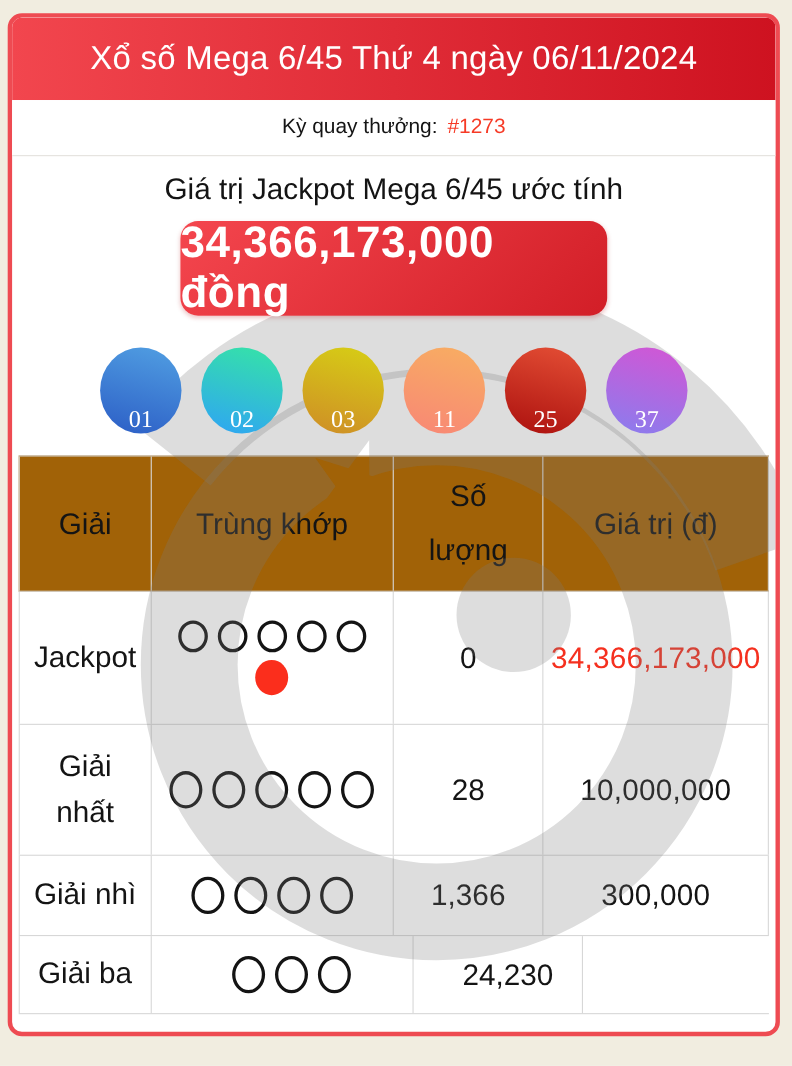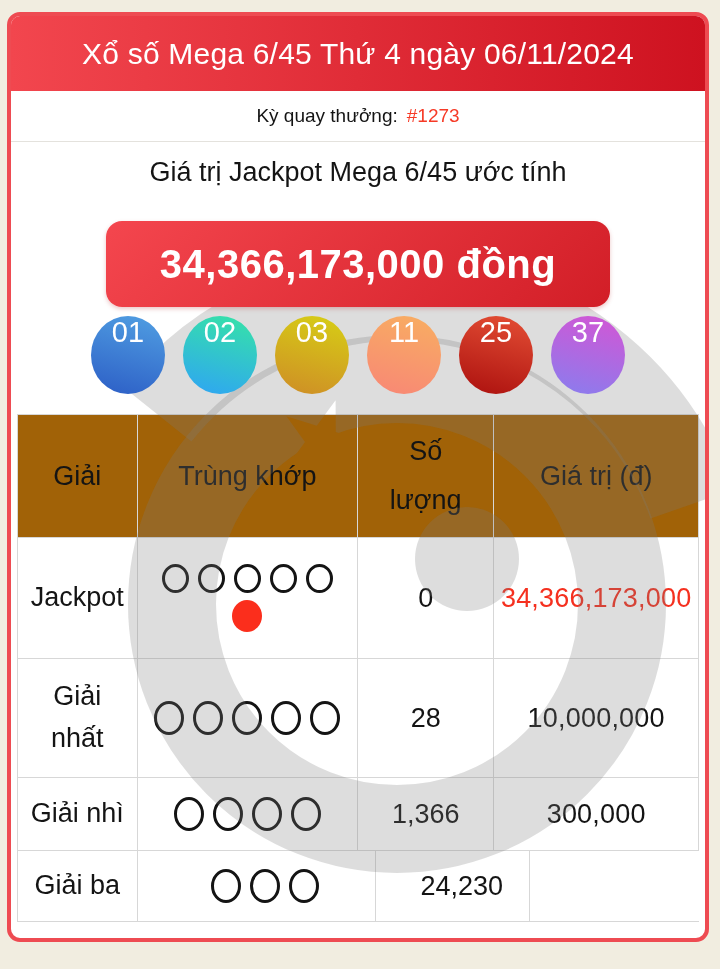--- a/index.html
+++ b/index.html
@@ -39,40 +39,40 @@
   }
   .draw-num{color:#f63a26;}
   
   .jp-section{
     height:170px;
     display:flex;flex-direction:column;align-items:center;
     padding-top:13px;box-sizing:border-box;
   }
   .jp-caption{font-size:27px;line-height:34px;}
   .jp-box{
-    margin-top:32px;
-    width:504px;height:86px;
+    margin-top:12px;
+    width:388px;height:86px;
     border-radius:16px;
     background:linear-gradient(135deg,#f4464e 0%,#d21e27 100%);
-    display:flex;align-items:center;justify-content:center;
+    display:flex;align-items:center;justify-content:flex-start;
     position:relative;z-index:4;
     box-shadow:0 2px 4px rgba(180,30,35,.25);
   }
   .jp-amount{color:#ffffff;font-size:40px;font-weight:bold;letter-spacing:0.5px;}
   
   .balls{
     height:102px;
     display:flex;justify-content:center;align-items:flex-start;
     gap:18px;padding-top:4px;box-sizing:border-box;
   }
   .ball{
     width:74px;height:78px;border-radius:50%;
-    display:flex;align-items:flex-start;justify-content:center;
-    color:#fff;font-size:29px;
-    position:relative;z-index:4;
+    display:flex;align-items:flex-end;justify-content:center;
+    color:#fff;font-size:22px;
+    position:relative;z-index:4;font-family:Liberation Serif, serif;
   }
   
   .ptable{
     margin:0 6px;
     font-size:27px;
   }
   .t-row{
     display:grid;
     grid-template-columns:17.7% 32.3% 20% 30%;
     border-bottom:1px solid #d7d7d7;

